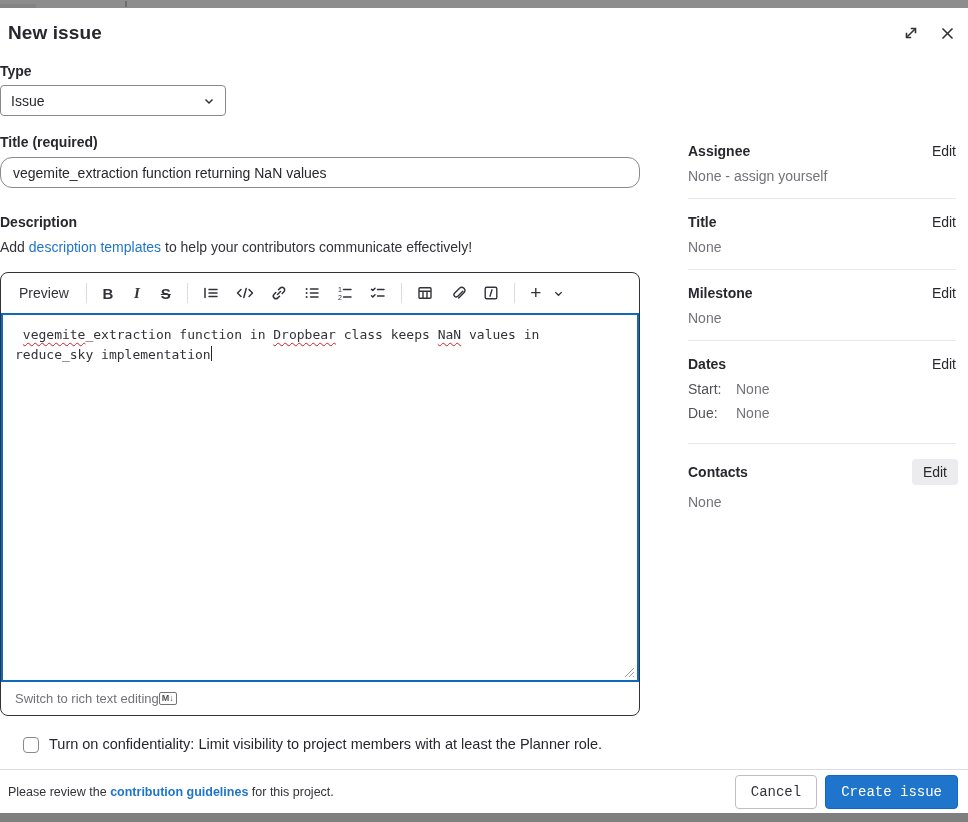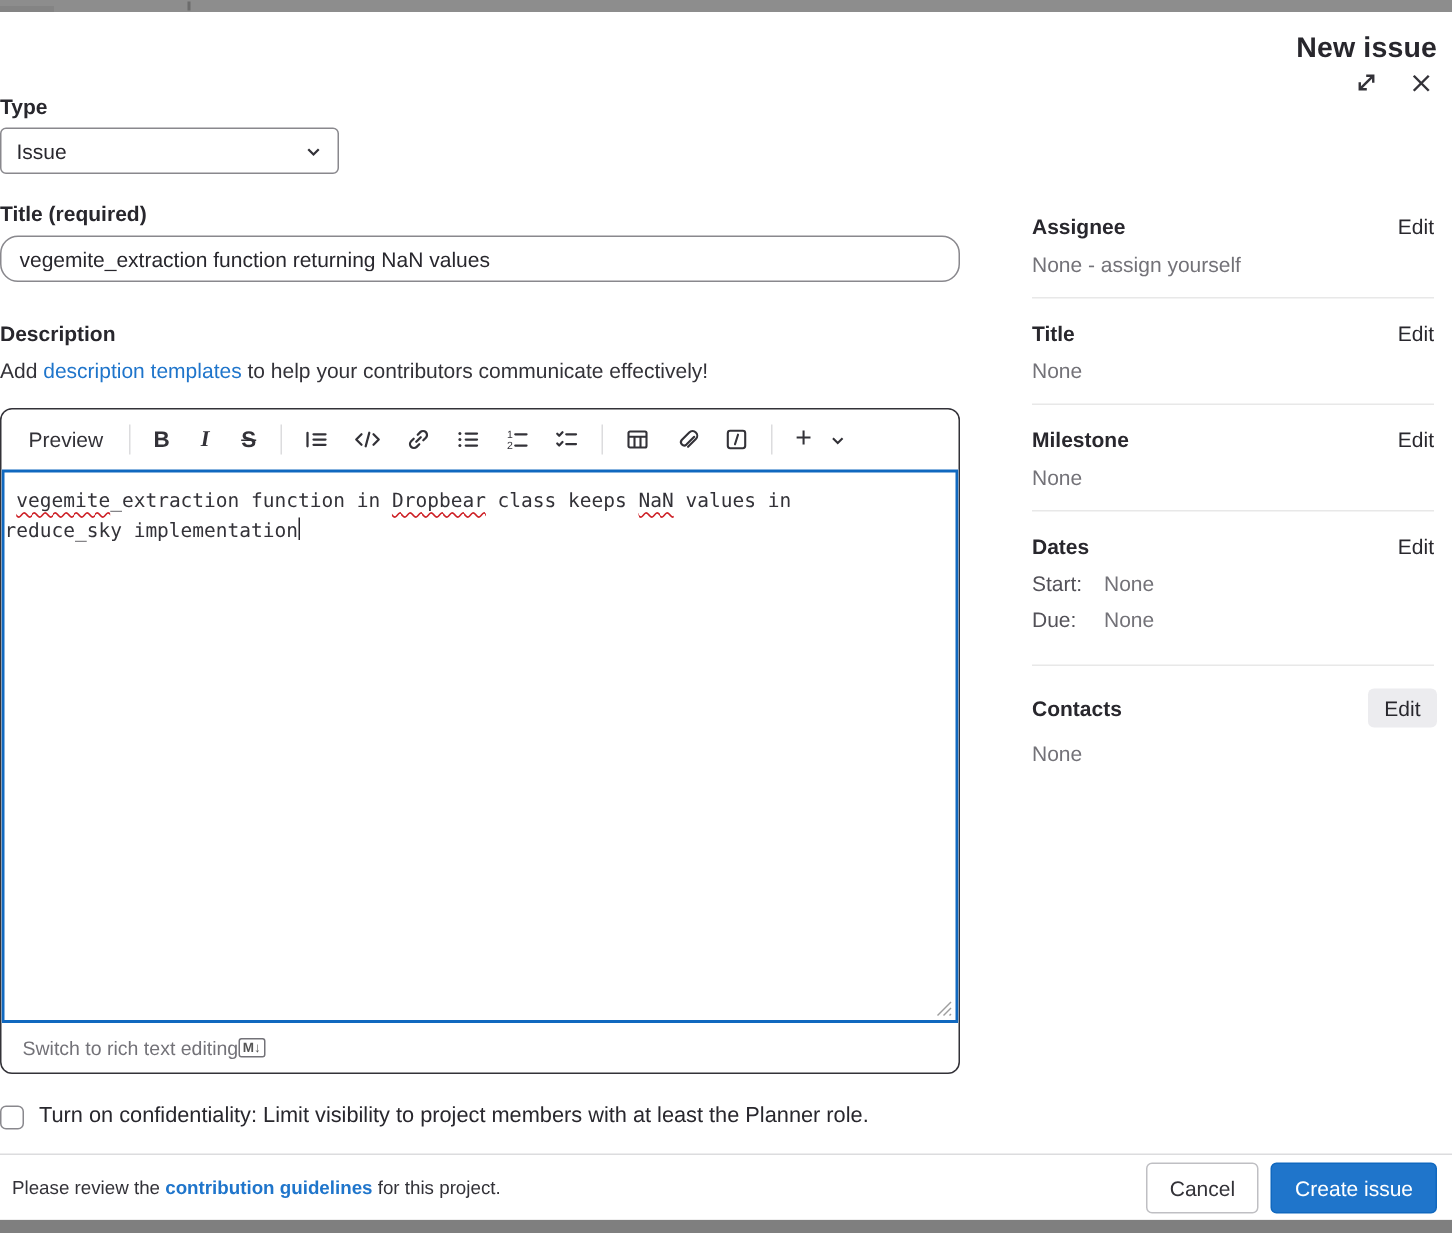--- a/index.html
+++ b/index.html
@@ -12,21 +12,21 @@
     overflow:hidden;
   }
   .backdrop-strip { position:absolute; left:0; right:0; background:#8d8d8d; }
   .strip-top { top:0; height:8px; }
   .strip-bottom { bottom:0; height:9px; background:#7f7f7f; }
   .strip-tick { position:absolute; background:#6c6c6c; }
 
   .modal { position:absolute; top:8px; left:0; right:0; height:805px; background:#fff; }
 
   
-  .modal-header { position:absolute; top:14px; left:8px; right:10px; display:flex; align-items:flex-end;flex-direction:column; }
+  .modal-header { position:absolute; top:14px; left:8px; right:10px; display:flex; align-items:flex-start; }
   .modal-title { font-size:19px; font-weight:700; letter-spacing:.1px; }
   .header-actions { margin-left:auto; display:flex; align-items:center; gap:14px; }
   .icon-btn { background:none; border:none; cursor:pointer; width:22px; height:22px; display:flex; align-items:center; justify-content:center; color:#333238; }
 
   
   .left-col { position:absolute; top:55px; left:0; width:640px; }
   .field-label { font-size:14px; font-weight:700; margin-bottom:6px; }
   .type-select {
     width:226px; height:31px; border:1px solid #89888d; border-radius:4px;
     display:flex; align-items:center; padding:0 10px; font-size:14px; background:#fff; cursor:pointer;
@@ -51,40 +51,40 @@
   }
   .preview-btn { font-size:14px; color:#333238; padding:0 4px; }
   .tb-divider { width:1px; height:20px; background:#dcdcde; }
   .glyph-b { font-weight:700; font-size:15px; }
   .glyph-i { font-family:"Liberation Serif", serif; font-style:italic; font-weight:700; font-size:15px; }
   .glyph-s { font-weight:700; font-size:15px; text-decoration:line-through; }
   .glyph-plus { font-size:19px; font-weight:400; }
 
   .editor-body {
     position:relative; border:2px solid #1068bf; background:#fff; height:369px;
-    padding:10px 0; font-family:"DejaVu Sans Mono", monospace; font-size:13px; line-height:20px;
+    padding:10px 12px; font-family:"DejaVu Sans Mono", monospace; font-size:13px; line-height:20px;
     color:#333238; cursor:text;
   }
   .editor-line { white-space:pre-wrap; }
   .misspell {
     text-decoration:underline; text-decoration-style:wavy; text-decoration-color:#cd2026;
     text-decoration-thickness:1px; text-underline-offset:3px;
   }
   .caret { display:inline-block; width:1.5px; height:15px; background:#28272d; vertical-align:-2px; }
   .resize-handle { position:absolute; right:2px; bottom:2px; width:12px; height:12px; cursor:nwse-resize; }
 
   .editor-footer { height:33px; display:flex; align-items:center; padding:0 14px; }
   .switch-rte { background:none; border:none; font-size:13px; color:#737278; cursor:pointer; font-family:"Liberation Sans", sans-serif; }
   .md-badge {
     font-size:9px; font-weight:700; color:#545454; border:1px solid #737278; border-radius:2px;
     padding:0 2px; line-height:11px; height:13px; display:inline-flex; align-items:center; cursor:pointer; background:none;
   }
 
   
-  .confidential-row { display:flex; align-items:flex-start; gap:10px; margin-top:20px; }
+  .confidential-row { display:flex; align-items:flex-start; gap:10px; margin-top:20px;padding-left:23px; }
   .checkbox { width:16px; height:16px; border:1px solid #89888d; border-radius:4px; background:#fff; cursor:pointer; flex:none; margin-top:1px; }
   .confidential-label { font-size:14.5px; color:#28272d; cursor:pointer; }
 
   
   .sidebar { position:absolute; top:135px; left:688px; width:268px; font-size:14px; }
   .sb-section { padding-bottom:14px; }
   .sb-section + .sb-section { border-top:1px solid #e8e8e8; padding-top:15px; }
   .sb-head { display:flex; align-items:center; justify-content:space-between; margin-bottom:9px; }
   .sb-title { font-weight:700; color:#28272d; }
   .sb-edit { background:none; border:none; font-size:14px; color:#28272d; cursor:pointer; font-family:"Liberation Sans", sans-serif; padding:0; }
@@ -94,21 +94,21 @@
   .sb-datelabel { width:48px; color:#535158; }
 
   
   .modal-footer {
     position:absolute; left:0; right:0; bottom:0; height:44px; border-top:1px solid #dcdcde;
     display:flex; align-items:center; padding:0 8px 0 8px; background:#fff;
   }
   .footer-note { font-size:12.5px; color:#333238; }
   .footer-note a { font-weight:700; }
   .footer-actions { margin-left:auto; display:flex; gap:8px; padding-right:2px; }
-  .btn { font-family:Liberation Sans, sans-serif; font-size:14px; border-radius:4px; cursor:pointer; padding:8px 15px; }
+  .btn { font-family:Liberation Mono, monospace; font-size:14px; border-radius:4px; cursor:pointer; padding:8px 15px; }
   .btn-default { background:#fff; border:1px solid #bfbfc3; color:#333238; }
   .btn-confirm { background:#1f75cb; border:1px solid #1068bf; color:#fff; }
 
   svg { display:block; }
 </style>
 </head>
 <body>
 
 <div class="backdrop-strip strip-top">
   <div class="strip-tick" style="left:0;top:4px;width:36px;height:4px;background:#848484;"></div>

